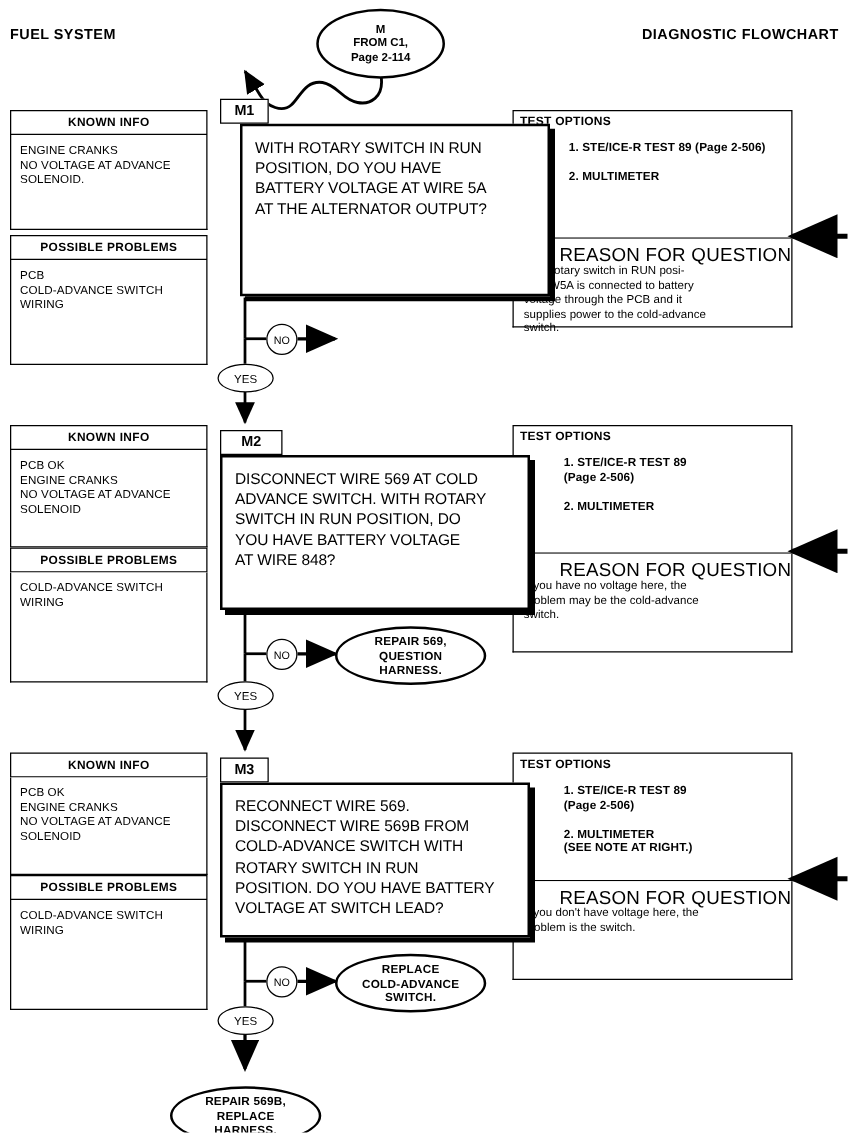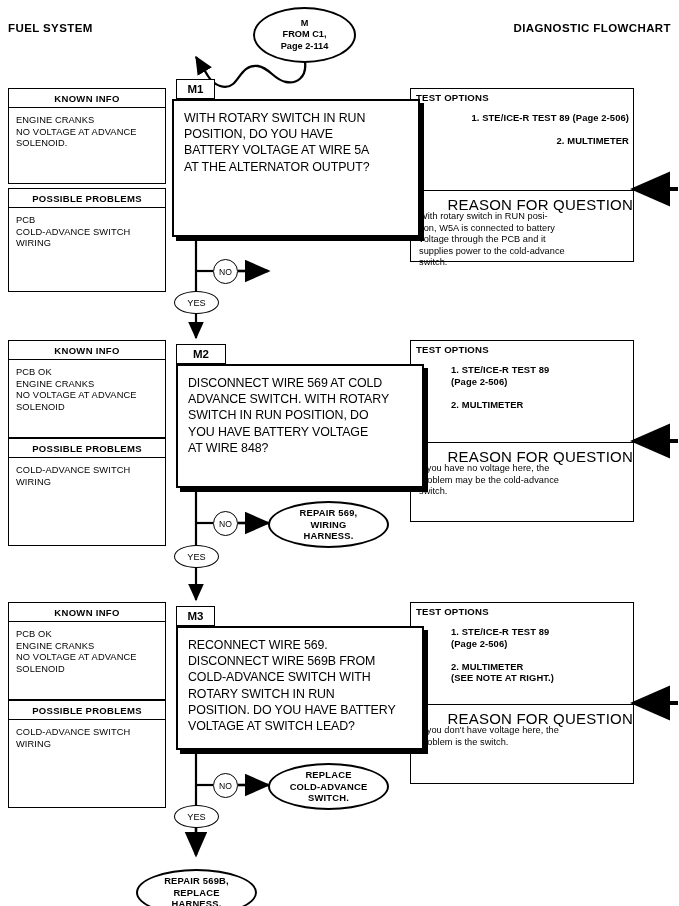--- a/index.html
+++ b/index.html
@@ -270,35 +270,35 @@
 NO VOLTAGE AT ADVANCE
   SOLENOID.</div>
 
   <div class="side-head" style="left:8px; top:188px; width:158px; height:20px;">POSSIBLE PROBLEMS</div>
   <div class="side-body" style="left:8px; top:208px; width:158px; height:84px;">PCB
 COLD-ADVANCE SWITCH
 WIRING</div>
 
   <div class="topt" style="left:410px; top:88px; width:224px; height:103px;">
     <div class="topt-label">TEST OPTIONS</div>
-    <div class="topt-list" style="left:56px; top:23px; right:4px;text-align:right;">1. STE/ICE-R TEST 89 (Page 2-506)
+    <div class="topt-list" style="left:44px; top:23px; right:4px;">1. STE/ICE-R TEST 89 (Page 2-506)
 
 2. MULTIMETER</div>
   </div>
   <div class="reason" style="left:410px; top:191px; width:224px; height:71px;">
     <div class="reason-title">REASON FOR QUESTION</div>
     <div class="reason-body">With rotary switch in RUN posi-
 tion, W5A is connected to battery
 voltage through the PCB and it
 supplies power to the cold-advance
 switch.</div>
   </div>
 
   <div class="mtag" style="left:176px; top:79px; width:39px; height:20px;">M1</div>
-  <div class="qbox" style="left:172px; top:99px; width:248px; height:138px;">
+  <div class="qbox" style="left:192px; top:99px; width:248px; height:138px;">
     <div class="qtext">WITH ROTARY SWITCH IN RUN
 POSITION, DO YOU HAVE
 BATTERY VOLTAGE AT WIRE 5A
 AT THE ALTERNATOR  OUTPUT?</div>
   </div>
 
   <div class="nocirc" style="left:213px; top:259px; width:25px; height:25px;">NO</div>
   <div class="oval-thin" style="left:174px; top:291px; width:45px; height:23px;">YES</div>
 
   <div class="side-head" style="left:8px; top:340px; width:158px; height:20px;">KNOWN INFO</div>
@@ -330,21 +330,21 @@
     <div class="qtext">DISCONNECT WIRE 569 AT COLD
 ADVANCE SWITCH.  WITH ROTARY
 SWITCH IN RUN POSITION, DO
 YOU HAVE BATTERY VOLTAGE
 AT WIRE 848?</div>
   </div>
 
   <div class="nocirc" style="left:213px; top:511px; width:25px; height:25px;">NO</div>
   <div class="oval-thin" style="left:174px; top:545px; width:45px; height:23px;">YES</div>
   <div class="oval" style="left:268px; top:501px; width:121px; height:47px;">REPAIR 569,
-WIRING
+QUESTION
 HARNESS.</div>
 
   <div class="side-head" style="left:8px; top:602px; width:158px; height:20px;">KNOWN INFO</div>
   <div class="side-body" style="left:8px; top:622px; width:158px; height:78px;">PCB OK
 ENGINE CRANKS
 NO VOLTAGE AT ADVANCE
   SOLENOID</div>
 
   <div class="side-head" style="left:8px; top:700px; width:158px; height:20px;">POSSIBLE PROBLEMS</div>
   <div class="side-body" style="left:8px; top:720px; width:158px; height:88px;">COLD-ADVANCE SWITCH

